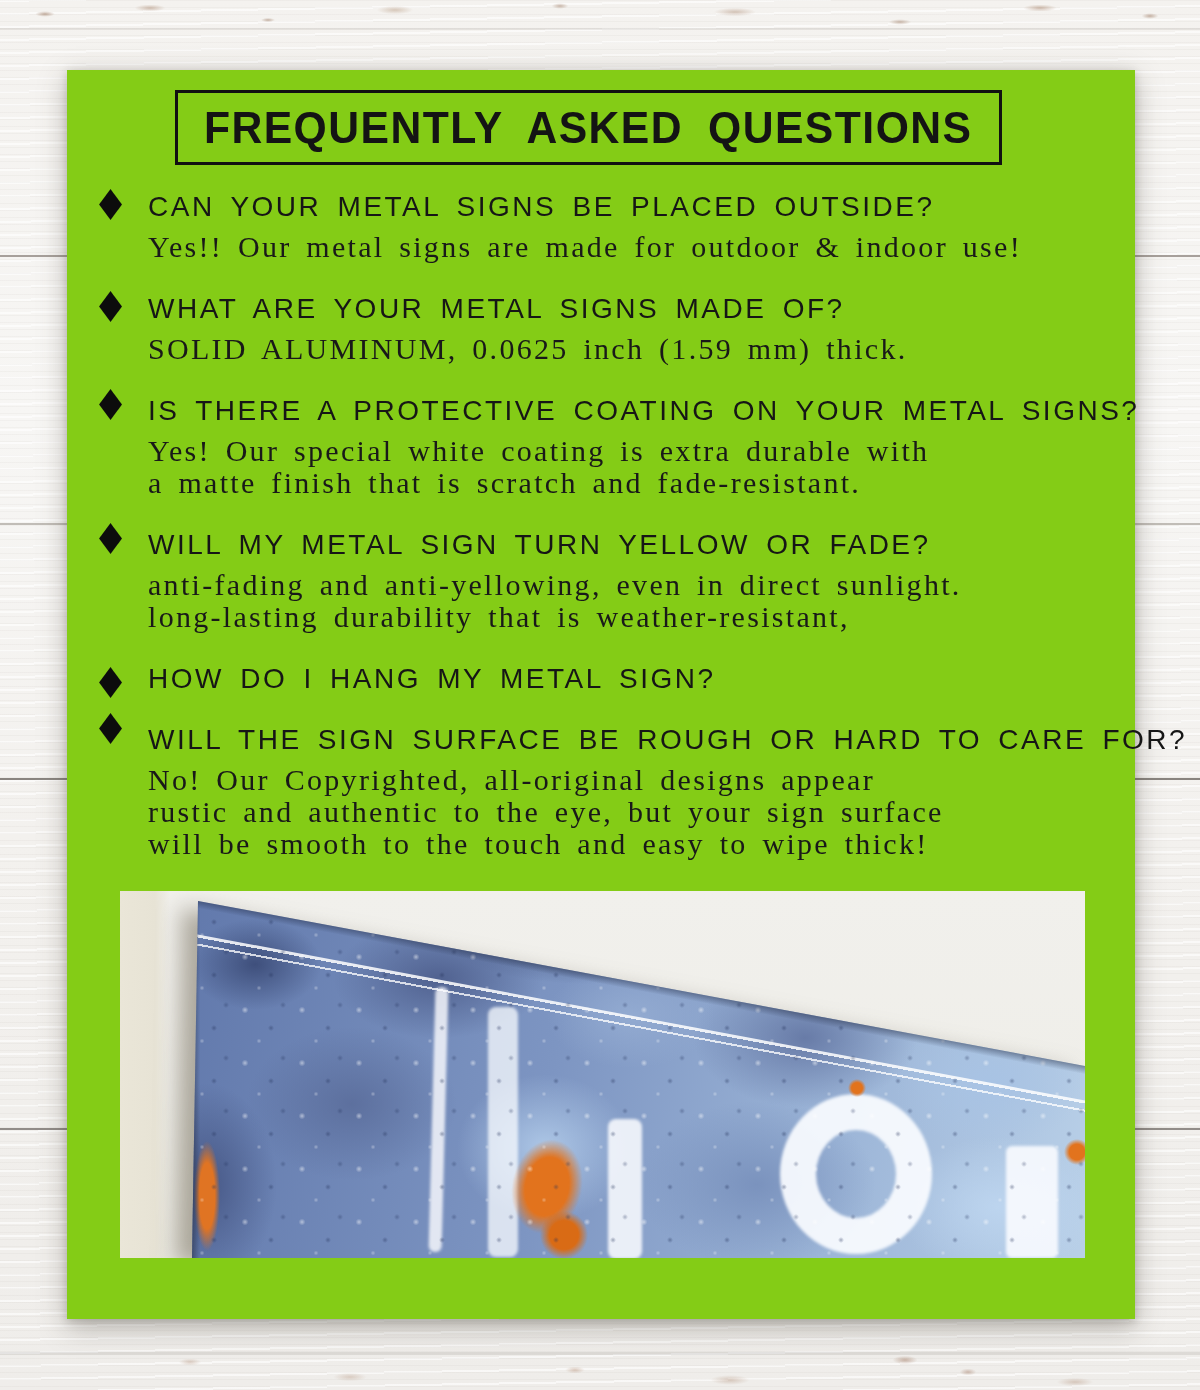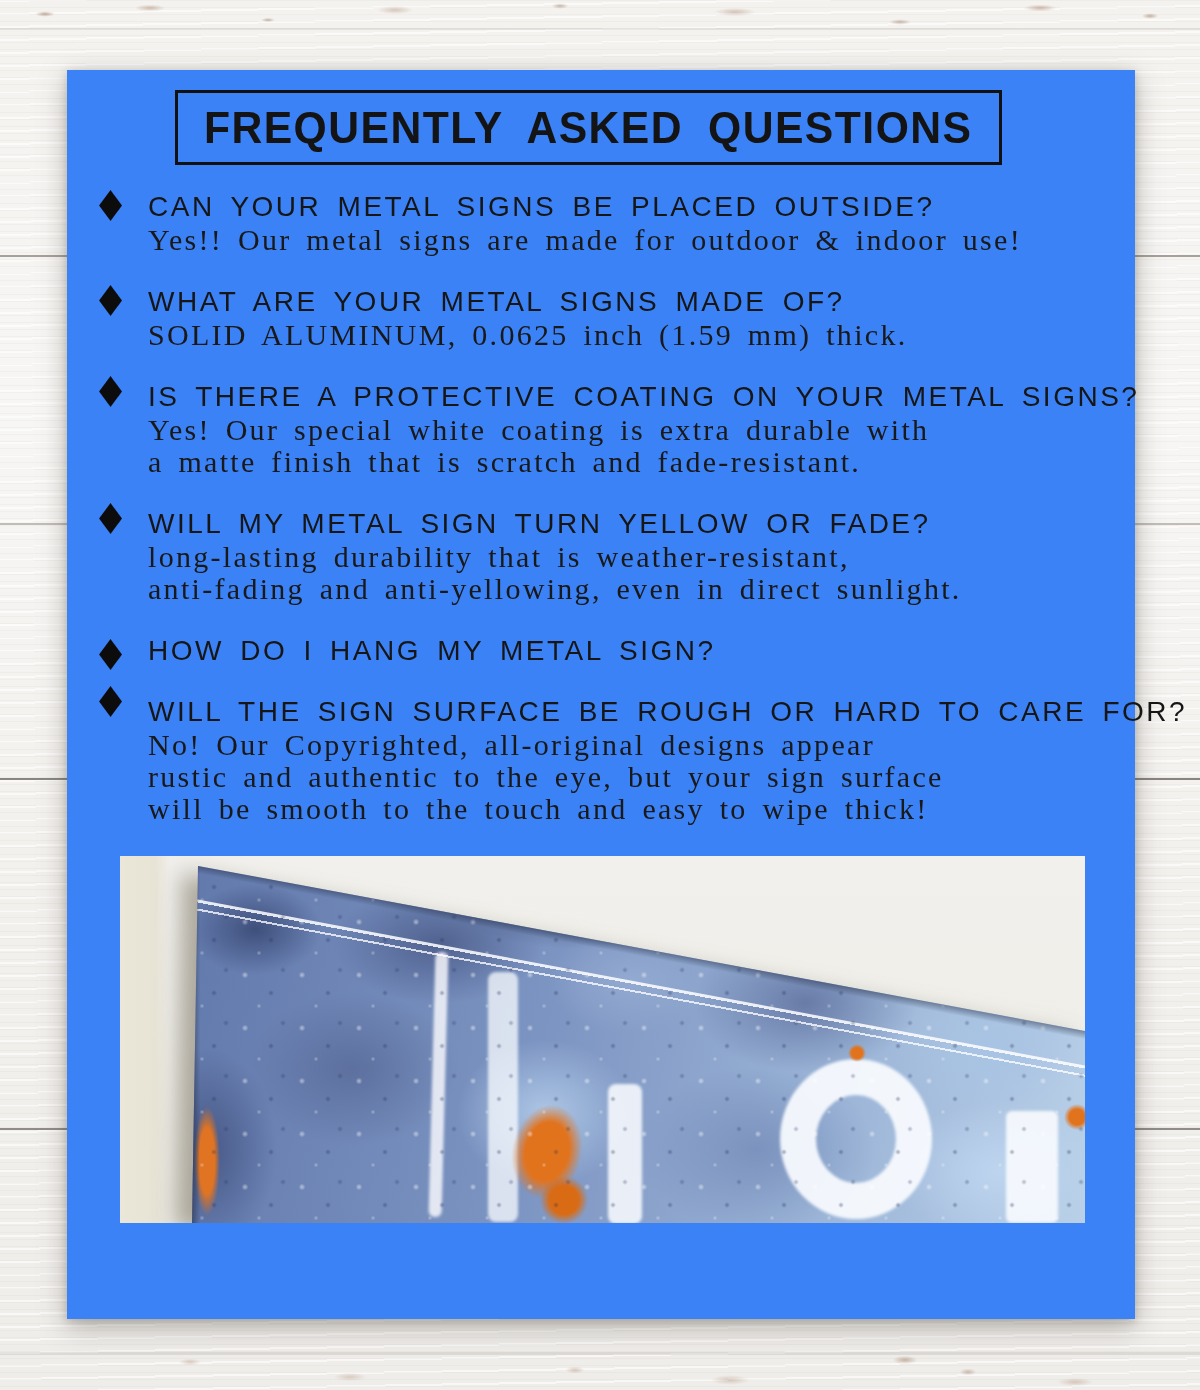--- a/index.html
+++ b/index.html
@@ -34,37 +34,37 @@
     radial-gradient(ellipse 16px 5px at 190px 40px, rgba(165,125,98,0.35), rgba(0,0,0,0) 70%),
     radial-gradient(ellipse 24px 6px at 350px 55px, rgba(165,125,98,0.30), rgba(0,0,0,0) 70%),
     radial-gradient(ellipse 14px 5px at 575px 48px, rgba(172,128,100,0.40), rgba(0,0,0,0) 70%),
     radial-gradient(ellipse 28px 7px at 730px 58px, rgba(165,125,98,0.35), rgba(0,0,0,0) 70%),
     radial-gradient(ellipse 18px 6px at 905px 38px, rgba(150,105,80,0.45), rgba(0,0,0,0) 70%),
     radial-gradient(ellipse 12px 5px at 968px 50px, rgba(150,105,80,0.40), rgba(0,0,0,0) 70%),
     radial-gradient(ellipse 26px 6px at 1075px 60px, rgba(165,125,98,0.35), rgba(0,0,0,0) 70%);}
 
   
   .card{position:absolute;left:67px;top:70px;width:1068px;height:1249px;
-        background:#3b82f6;
+        background:#84cc16;
         box-shadow:0 8px 26px rgba(70,62,52,0.35), 0 2px 8px rgba(70,62,52,0.22);}
 
   .title-box{margin:20px 0 0 108px;width:827px;height:75px;box-sizing:border-box;
              border:3px solid #111;display:flex;align-items:center;justify-content:center;}
   .title{font-size:44px;font-weight:700;color:#141414;letter-spacing:1.5px;word-spacing:12px;
          font-family:"Liberation Sans",sans-serif;transform:scaleX(0.97);white-space:nowrap;}
 
   .faq-list{margin-top:27px;}
   .faq{display:flex;padding-left:32px;margin-bottom:31px;}
   .bullet{width:49px;flex:none;font-size:30px;line-height:30px;color:#0c0c0c;
           transform:scaleY(1.35);transform-origin:50% 42%;
           font-family:"DejaVu Sans",sans-serif;}
   .faq-text{flex:1;min-width:0;}
   .q{font-size:28px;font-weight:400;color:#161616;letter-spacing:2.5px;word-spacing:6px;
      line-height:30px;white-space:nowrap;font-family:"Liberation Sans",sans-serif;}
-  .a{margin-top:2px;}
+  .a{margin-top:9px;}
   .a-line{font-family:"Liberation Serif",serif;font-size:30px;color:#191919;
           letter-spacing:2.3px;word-spacing:5px;line-height:32px;white-space:nowrap;}
 
   
   .photo{position:relative;margin:7px 0 0 53px;width:965px;height:367px;overflow:hidden;
          background:linear-gradient(180deg,#f1f0ec 0%,#efeee9 55%,#ecebe4 100%);}
   .wall-strip{position:absolute;left:0;top:0;width:50px;height:100%;
          background:linear-gradient(90deg,#eae6d8 0%,#e7e3d5 70%,rgba(231,227,213,0) 100%);}
   .sign-wrap{position:absolute;inset:0;filter:drop-shadow(-16px 7px 11px rgba(104,96,78,0.5));}
   .sign{position:absolute;inset:0;
@@ -171,22 +171,22 @@
             <div class="a-line">a matte finish that is scratch and fade-resistant.</div>
           </div>
         </div>
       </div>
 
       <div class="faq">
         <span class="bullet">◆</span>
         <div class="faq-text">
           <div class="q">WILL MY METAL SIGN TURN YELLOW OR FADE?</div>
           <div class="a">
+            <div class="a-line">anti-fading and anti-yellowing, even in direct sunlight.</div>
             <div class="a-line">long-lasting durability that is weather-resistant,</div>
-            <div class="a-line">anti-fading and anti-yellowing, even in direct sunlight.</div>
           </div>
         </div>
       </div>
 
       <div class="faq">
         <span class="bullet">◆</span>
         <div class="faq-text">
           <div class="q">HOW DO I HANG MY METAL SIGN?</div>
         </div>
       </div>

